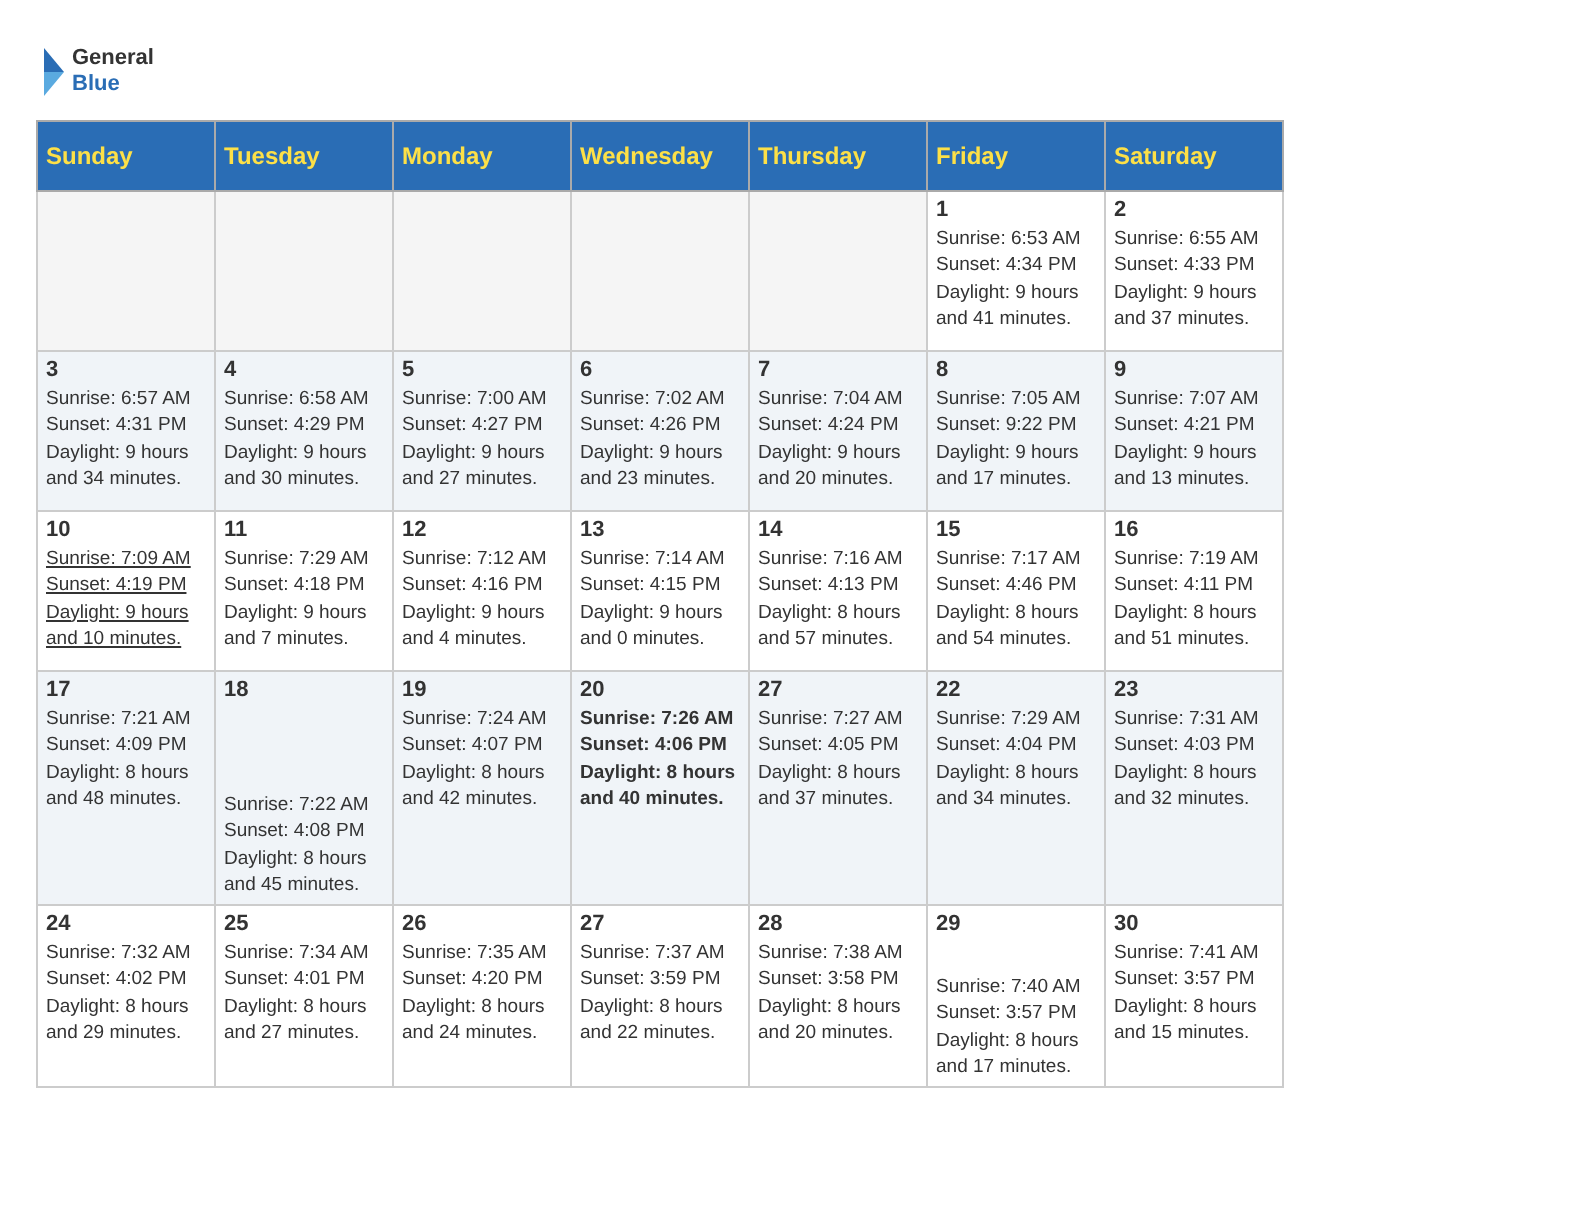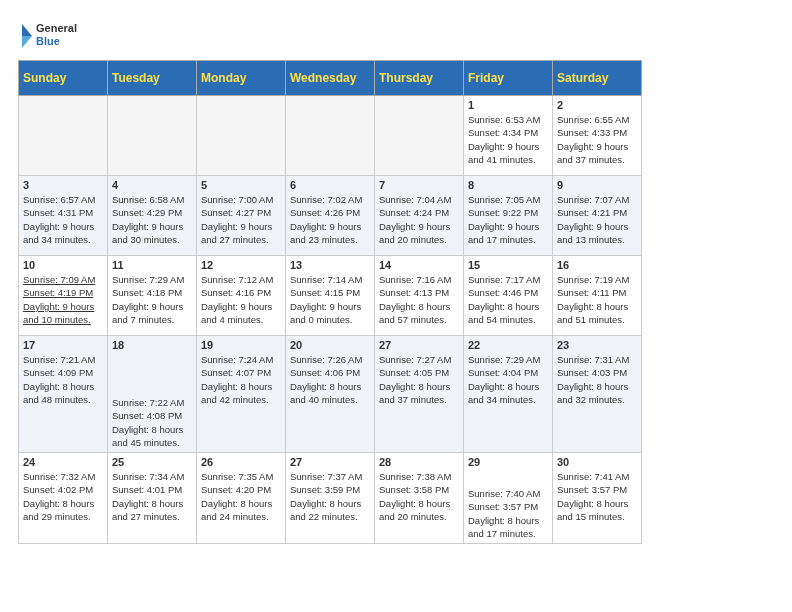--- a/index.html
+++ b/index.html
@@ -253,21 +253,21 @@
           </td>
           <td>
             <span class="day-number">19</span>
             <div class="day-info" style="white-space: pre-line;">Sunrise: 7:24 AM
 Sunset: 4:07 PM
 Daylight: 8 hours
 and 42 minutes.</div>
           </td>
           <td>
             <span class="day-number">20</span>
-            <div class="day-info" style="white-space: pre-line;">Sunrise: 7:26 AM
+            <div class="day-info" style="white-space: pre-line; font-weight: bold;">Sunrise: 7:26 AM
 Sunset: 4:06 PM
 Daylight: 8 hours
 and 40 minutes.</div>
           </td>
           <td>
             <span class="day-number">27</span>
             <div class="day-info" style="white-space: pre-line;">Sunrise: 7:27 AM
 Sunset: 4:05 PM
 Daylight: 8 hours
 and 37 minutes.</div>

